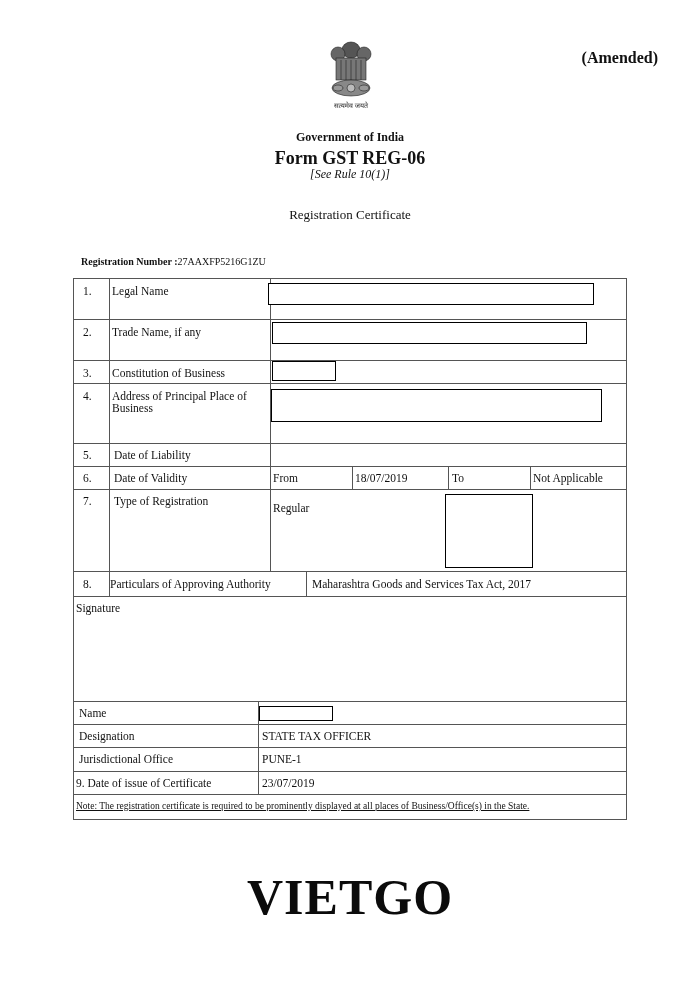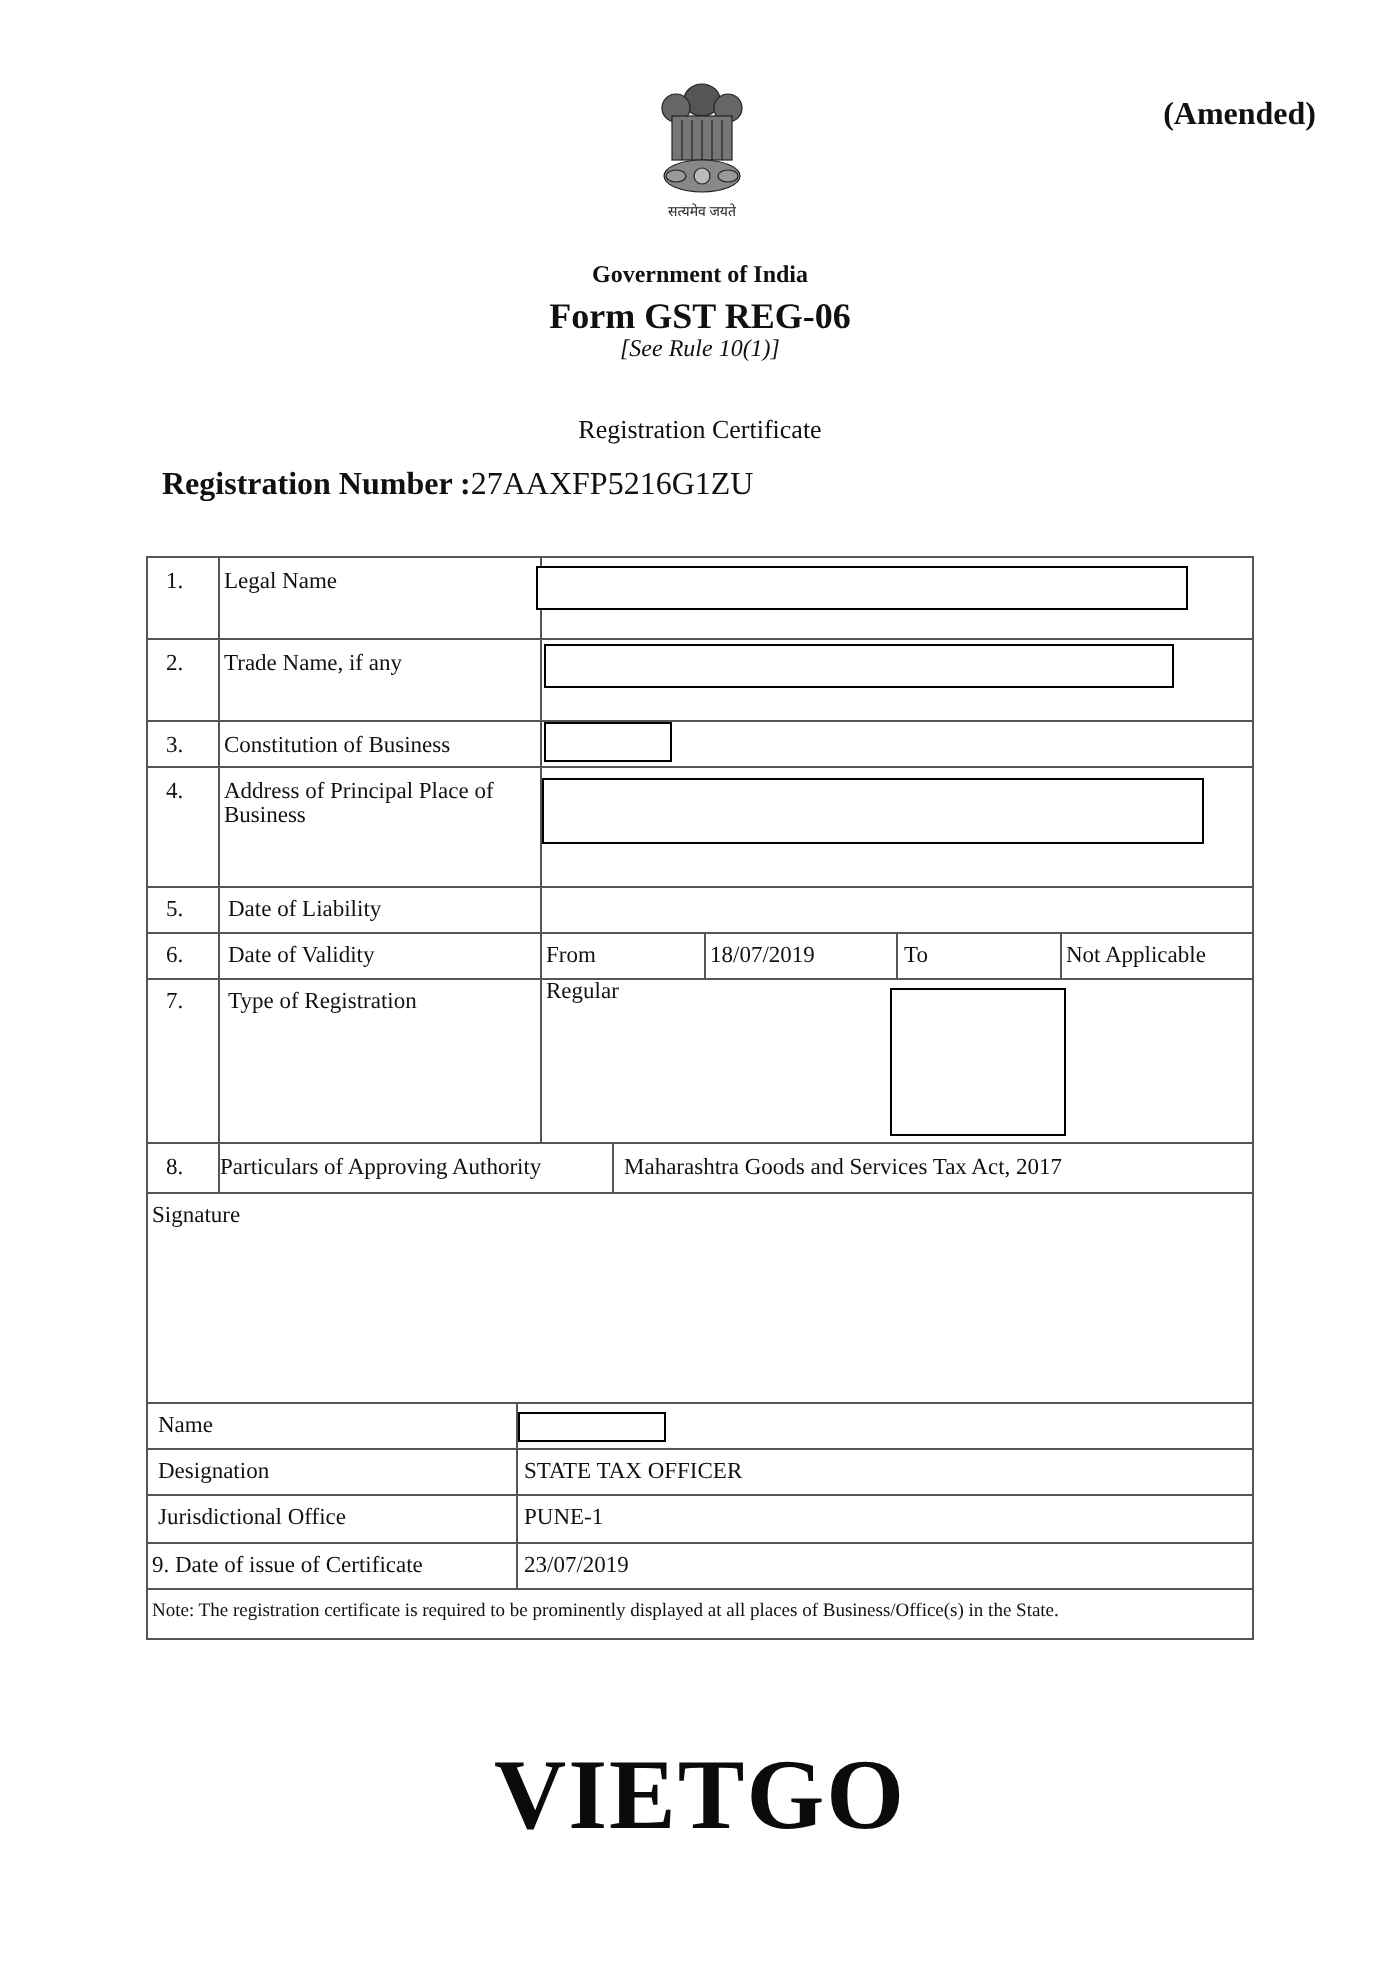--- a/index.html
+++ b/index.html
@@ -9,21 +9,21 @@
     }
     .abs { position: absolute; }
     .emblem { left: 324px; top: 38px; width: 54px; height: 74px; }
     .emblem-motto { left: 318px; top: 101px; width: 66px; text-align: center; font-size: 7px; color: #222; }
     .amended { left: 580px; top: 49px; width: 78px; text-align: right; font-weight: bold; font-size: 16px; }
     .hdr { left: 200px; width: 300px; text-align: center; }
     .gov { top: 130px; font-weight: bold; font-size: 12px; }
     .form { top: 148px; font-weight: bold; font-size: 18px; }
     .rule { top: 167px; font-style: italic; font-size: 12px; }
     .cert { top: 207px; font-weight: normal; font-size: 13px; }
-    .regnum { left: 81px; top: 234px; font-size: 16px; }
+    .regnum { left: 81px; top: 256px; font-size: 10px; }
     .regnum b { font-weight: bold; }
 
     .tbl { left: 73px; top: 278px; width: 554px; height: 542px; border: 1px solid #555; box-sizing: border-box; }
     .hl { position: absolute; height: 0; border-top: 1px solid #555; }
     .vl { position: absolute; width: 0; border-left: 1px solid #555; }
     .cell { position: absolute; font-size: 11.5px; line-height: 12px; white-space: nowrap; }
     .redact { position: absolute; border: 1.5px solid #000; background: #fff; box-sizing: border-box; }
     .note { font-size: 9.5px; }
 
     .brand { left: 150px; top: 868px; width: 400px; text-align: center; font-weight: bold;
@@ -109,37 +109,37 @@
 
   <div class="cell" style="left:9px;top:193px;">6.</div>
   <div class="cell" style="left:40px;top:193px;">Date of Validity</div>
   <div class="cell" style="left:199px;top:193px;">From</div>
   <div class="cell" style="left:281px;top:193px;">18/07/2019</div>
   <div class="cell" style="left:378px;top:193px;">To</div>
   <div class="cell" style="left:459px;top:193px;">Not Applicable</div>
 
   <div class="cell" style="left:9px;top:216px;">7.</div>
   <div class="cell" style="left:40px;top:216px;">Type of Registration</div>
-  <div class="cell" style="left:199px;top:211px;">Regular</div>
+  <div class="cell" style="left:199px;top:223px;">Regular</div>
   <div class="redact" style="left:371px;top:215px;width:88px;height:74px;"></div>
 
   <div class="cell" style="left:9px;top:299px;">8.</div>
   <div class="cell" style="left:36px;top:299px;">Particulars of Approving Authority</div>
   <div class="cell" style="left:238px;top:299px;">Maharashtra Goods and Services Tax Act, 2017</div>
 
   <div class="cell" style="left:2px;top:323px;">Signature</div>
 
   <div class="cell" style="left:5px;top:428px;">Name</div>
   <div class="redact" style="left:185px;top:427px;width:74px;height:15px;"></div>
 
   <div class="cell" style="left:5px;top:451px;">Designation</div>
   <div class="cell" style="left:188px;top:451px;">STATE TAX OFFICER</div>
 
   <div class="cell" style="left:5px;top:474px;">Jurisdictional Office</div>
   <div class="cell" style="left:188px;top:474px;">PUNE-1</div>
 
   <div class="cell" style="left:2px;top:498px;">9. Date of issue of Certificate</div>
   <div class="cell" style="left:188px;top:498px;">23/07/2019</div>
 
-  <div class="cell note" style="left:2px;top:521px;">Note: The registration certificate is required to be prominently displayed at all places of Business/Office(s) in the State.</div>
+  <div class="cell note" style="left:2px;top:521px;text-decoration:underline;">Note: The registration certificate is required to be prominently displayed at all places of Business/Office(s) in the State.</div>
 </div>
 
 <div class="abs brand">VIETGO</div>
 
 </body></html>

